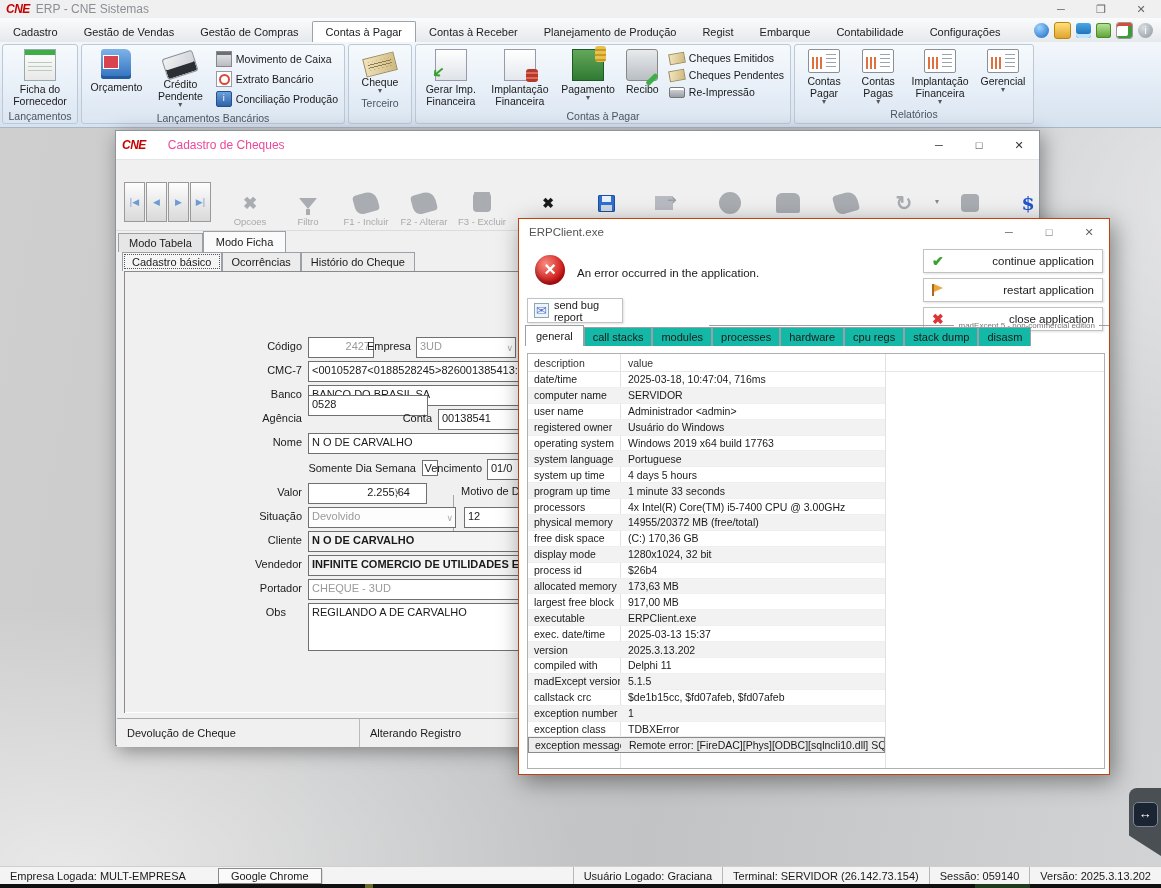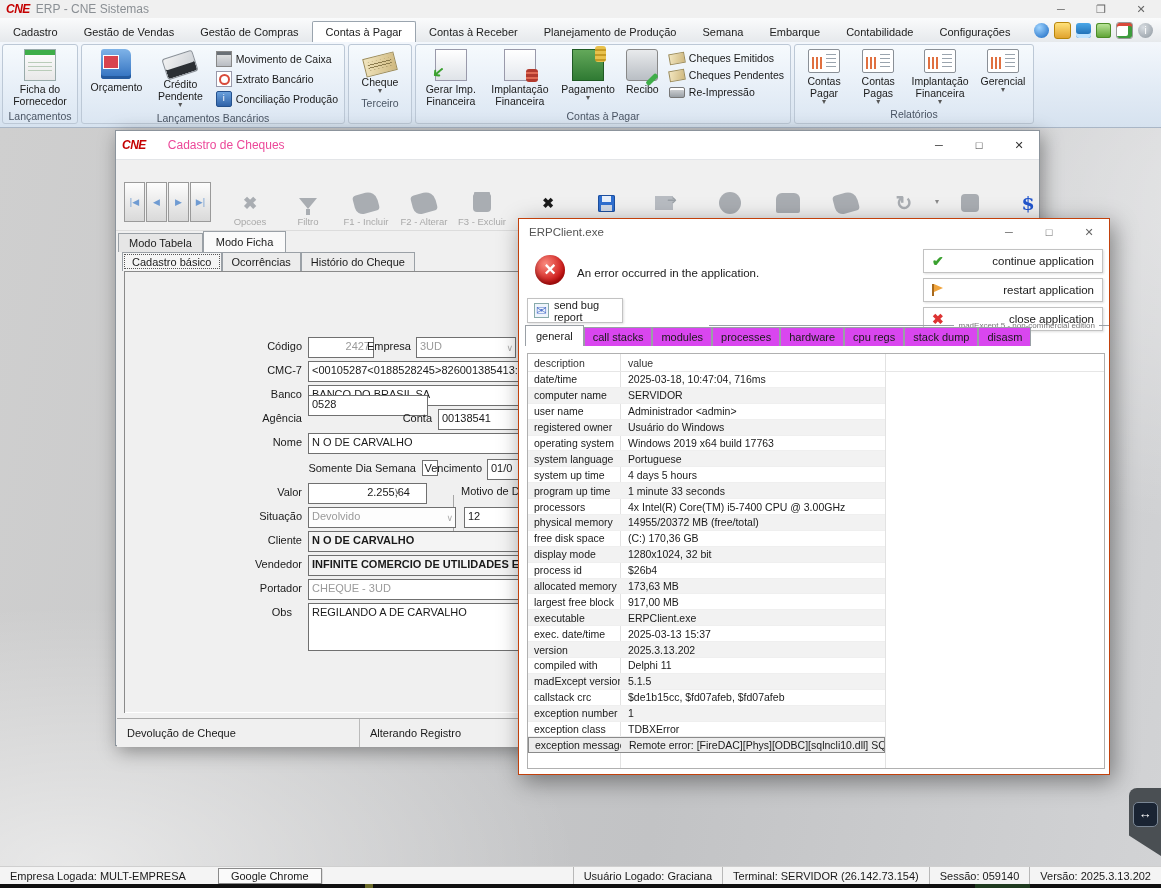--- a/index.html
+++ b/index.html
@@ -163,21 +163,21 @@
   .flagpole{width:2px;height:12px;background:#a86a1e;position:relative;display:inline-block;}
   .flagpole::after{content:"";position:absolute;left:2px;top:0;border-top:4px solid transparent;border-bottom:4px solid transparent;border-left:9px solid #f0a43c;}
   #bugbtn{position:absolute;left:8px;top:79px;width:96px;height:25px;background:#fff;border:1px solid #c2c2c2;
     display:flex;align-items:center;gap:5px;padding:0 6px;box-sizing:border-box;box-shadow:1px 1px 2px rgba(0,0,0,.12);}
   .mailico{color:#5577cc;font-size:13px;border:1px solid #8aa;padding:0 1px;line-height:13px;background:#eef4fb;}
   #edition{position:absolute;left:0;top:102px;width:100%;display:flex;align-items:center;}
   #edition .ln{border-top:1px solid #9aa0a6;flex:1;margin-left:190px;}
   #edition .ln2{border-top:1px solid #9aa0a6;width:10px;}
   #edition .txt{font-size:8px;color:#777;margin:0 4px;}
   #ed-tabs{position:absolute;left:6px;top:106px;display:flex;align-items:flex-end;}
-  .edtab{padding:3px 8px;border:1px solid #9aa0a6;border-bottom:none;background:#d946ef;font-size:11px;}
+  .edtab{padding:3px 8px;border:1px solid #9aa0a6;border-bottom:none;background:#14b8a6;font-size:11px;}
   .edtab.active{background:#fff;padding:4px 10px;}
   #mxbox{position:absolute;left:8px;top:134px;width:576px;height:414px;border:1px solid #b0b0b0;background:#fff;
     font-size:10.5px;overflow:hidden;}
   #mxbox .vline1{position:absolute;left:92px;top:0;bottom:0;width:1px;background:#e2e2e2;}
   #mxbox .vline2{position:absolute;left:357px;top:0;bottom:0;width:1px;background:#e2e2e2;}
   .mx-head{display:flex;height:17px;align-items:center;color:#333;border-bottom:1px solid #e6e6e6;position:relative;}
   .mx-row{display:flex;height:15.9px;align-items:center;width:357px;position:relative;
     border-bottom:1px solid #efefef;box-sizing:border-box;}
   .mx-row:nth-child(odd){background:#f2f2f2;}
   .mx-c1{width:92px;padding-left:6px;box-sizing:border-box;flex:0 0 92px;white-space:nowrap;overflow:hidden;}
@@ -205,21 +205,21 @@
     </span>
   </div>
 
   <div id="tabbar" class="abs">
     <div class="rtab">Cadastro</div>
     <div class="rtab">Gestão de Vendas</div>
     <div class="rtab">Gestão de Compras</div>
     <div class="rtab active">Contas à Pagar</div>
     <div class="rtab">Contas à Receber</div>
     <div class="rtab">Planejamento de Produção</div>
-    <div class="rtab">Semana</div>
+    <div class="rtab">Regist</div>
     <div class="rtab">Embarque</div>
     <div class="rtab">Contabilidade</div>
     <div class="rtab">Configurações</div>
     <div id="tab-icons">
       <div class="ti ti-globe"></div>
       <div class="ti ti-lock"></div>
       <div class="ti ti-chart"></div>
       <div class="ti ti-mail"></div>
       <div class="ti ti-cal"></div>
       <div class="ti ti-info">i</div>
@@ -502,21 +502,21 @@
 
     <span class="flbl abs" style="left:106px;top:403px">Cliente</span>
     <div class="finp abs bold" style="left:192px;top:400px;width:516px">N O DE CARVALHO</div>
 
     <span class="flbl abs" style="left:106px;top:427px">Vendedor</span>
     <div class="finp abs bold" style="left:192px;top:424px;width:516px">INFINITE COMERCIO DE UTILIDADES E SER</div>
 
     <span class="flbl abs" style="left:106px;top:451px">Portador</span>
     <div class="finp abs dis" style="left:192px;top:448px;width:516px">CHEQUE - 3UD</div>
 
-    <span class="flbl abs" style="left:96px;top:475px">Obs</span>
+    <span class="flbl abs" style="left:90px;top:475px">Obs</span>
     <div class="finp abs" style="left:192px;top:472px;width:516px;height:44px">REGILANDO A DE CARVALHO</div>
 
     <div id="cw-status" class="abs">
       <div class="scell" style="width:222px">Devolução de Cheque</div>
       <div class="sdiv"></div>
       <div class="scell" style="width:210px">Alterando Registro</div>
       <div class="sdiv"></div>
     </div>
   </div>
 

